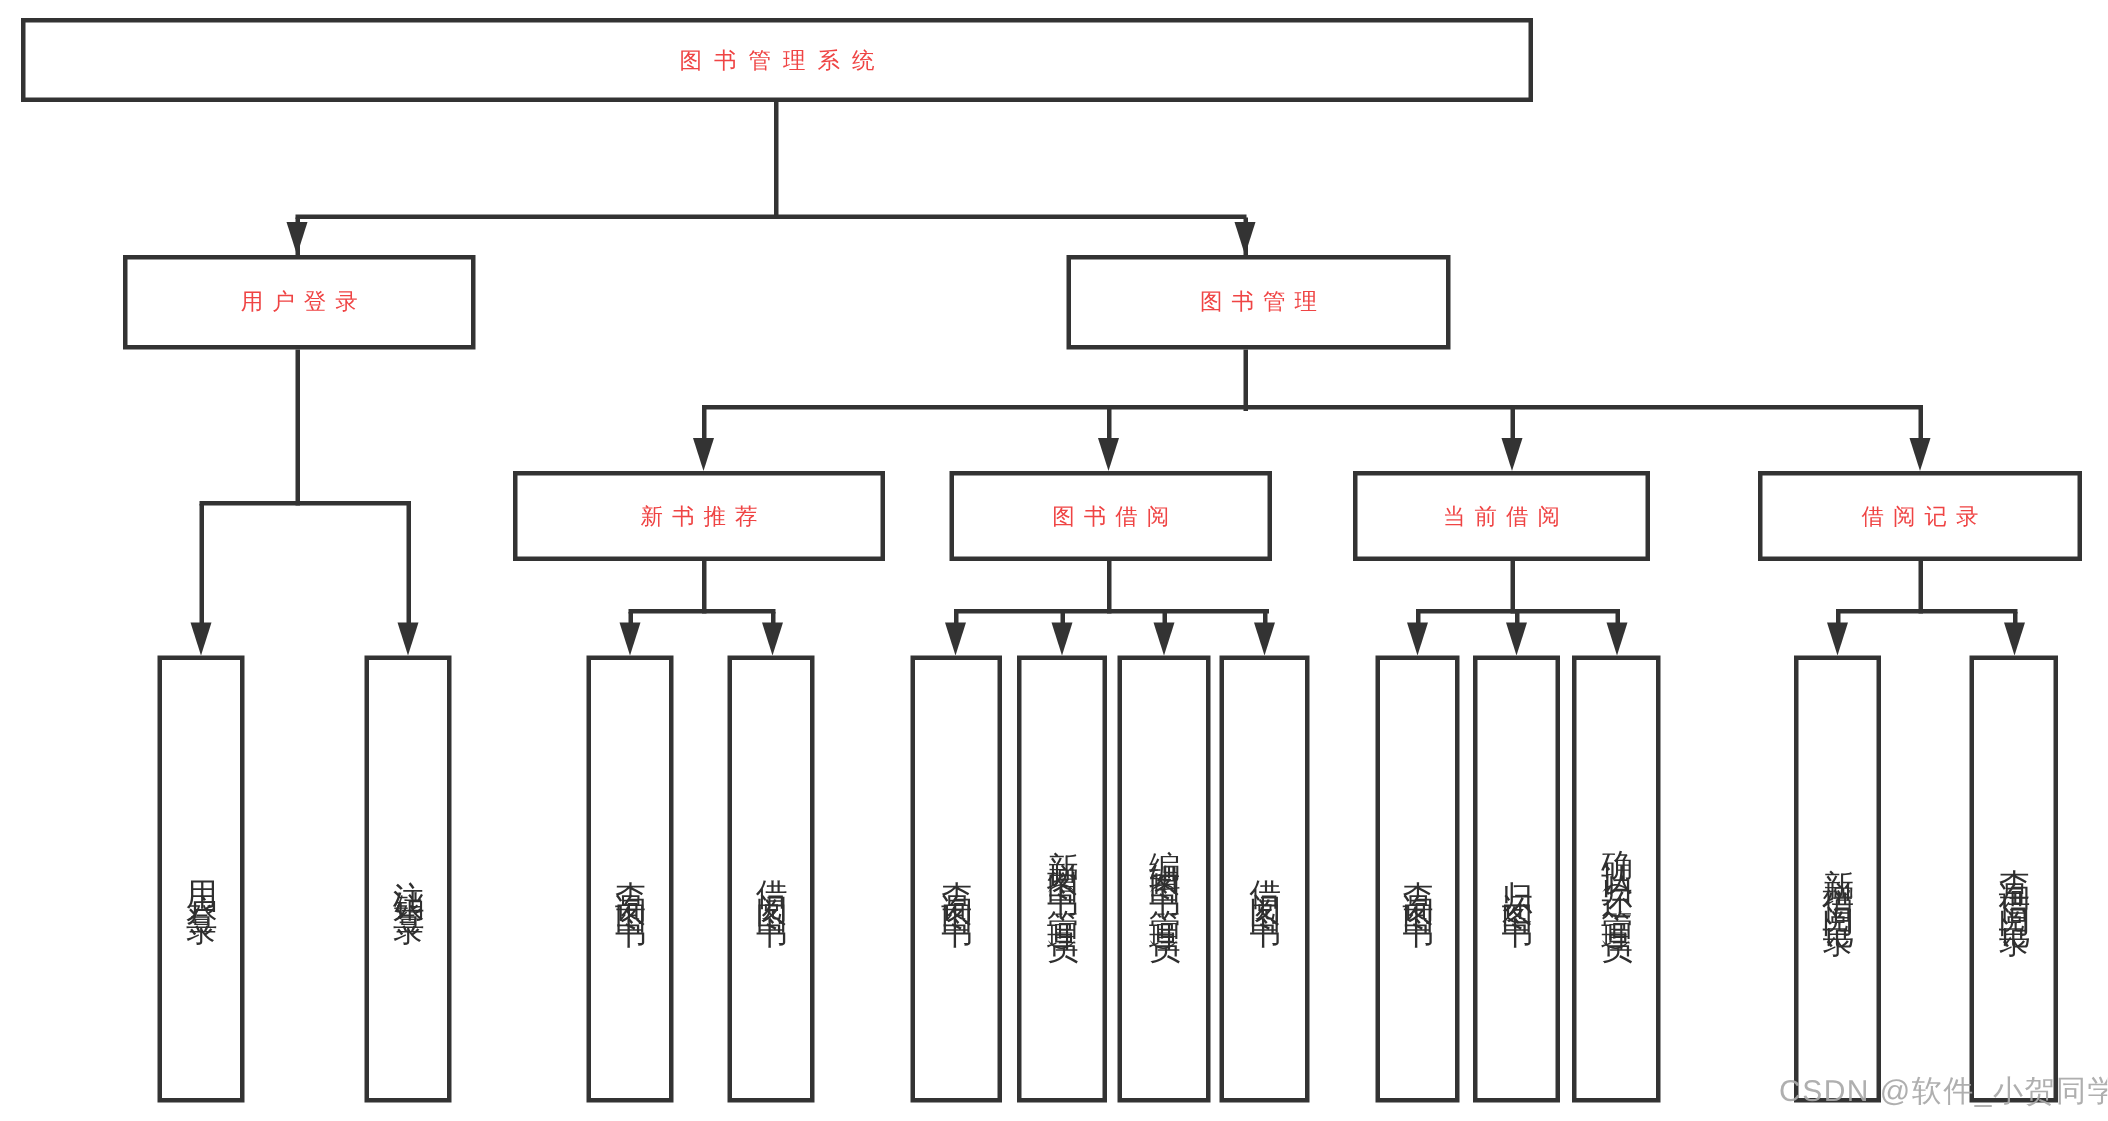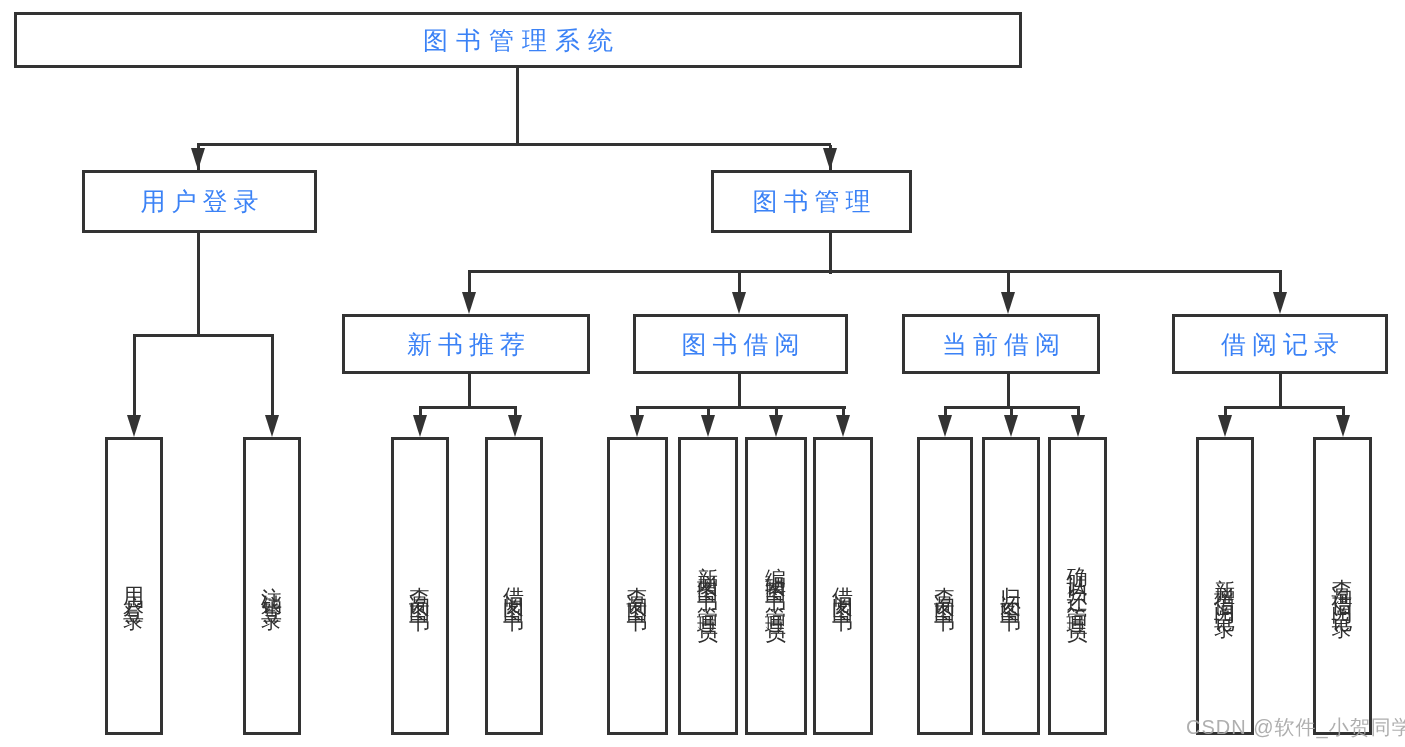--- a/index.html
+++ b/index.html
@@ -5,21 +5,21 @@
   html,body{margin:0;padding:0;background:#ffffff;}
   #canvas{
     position:relative;width:1405px;height:747px;background:#ffffff;overflow:hidden;
     font-family:"Liberation Sans","DejaVu Sans",sans-serif;
   }
   .box{
     position:absolute;border:3px solid #333333;background:#ffffff;
     display:flex;align-items:center;justify-content:center;box-sizing:border-box;
   }
   .box .lbl{
-    font-size:25px;color:#3b82f6;letter-spacing:6px;text-indent:6px;
+    font-size:15px;color:#ef4444;letter-spacing:6px;text-indent:6px;
     line-height:1;white-space:nowrap;
   }
   .box .lbl.title{letter-spacing:8px;text-indent:8px;}
   .leaf{
     position:absolute;top:437px;height:298px;border:3px solid #333333;background:#ffffff;
     display:flex;align-items:center;justify-content:center;box-sizing:border-box;
   }
   .leaf .vlbl{
     writing-mode:vertical-rl;text-orientation:mixed;
     font-size:21px;color:#2f2f2f;letter-spacing:8px;line-height:1;white-space:nowrap;
@@ -48,21 +48,21 @@
   <div class="vl" style="left:516px;top:68px;height:78px;"></div>
   <div class="hl" style="left:197px;top:143px;width:634px;"></div>
   <div class="vl" style="left:197px;top:145px;height:25px;"></div>
   <div class="vl" style="left:829px;top:145px;height:25px;"></div>
   <div class="ar" style="left:191px;top:148px;"></div>
   <div class="ar" style="left:823px;top:148px;"></div>
 
   <div class="box" style="left:82px;top:170px;width:235px;height:63px;">
     <span class="lbl">用户登录</span>
   </div>
-  <div class="box" style="left:711px;top:170px;width:201px;height:63px;">
+  <div class="box" style="left:711px;top:170px;width:256px;height:63px;">
     <span class="lbl">图书管理</span>
   </div>
 
   <div class="vl" style="left:197px;top:233px;height:104px;"></div>
   <div class="hl" style="left:133px;top:334px;width:141px;"></div>
   <div class="vl" style="left:133px;top:336px;height:80px;"></div>
   <div class="vl" style="left:271px;top:336px;height:80px;"></div>
   <div class="ar" style="left:127px;top:415px;"></div>
   <div class="ar" style="left:265px;top:415px;"></div>
 

